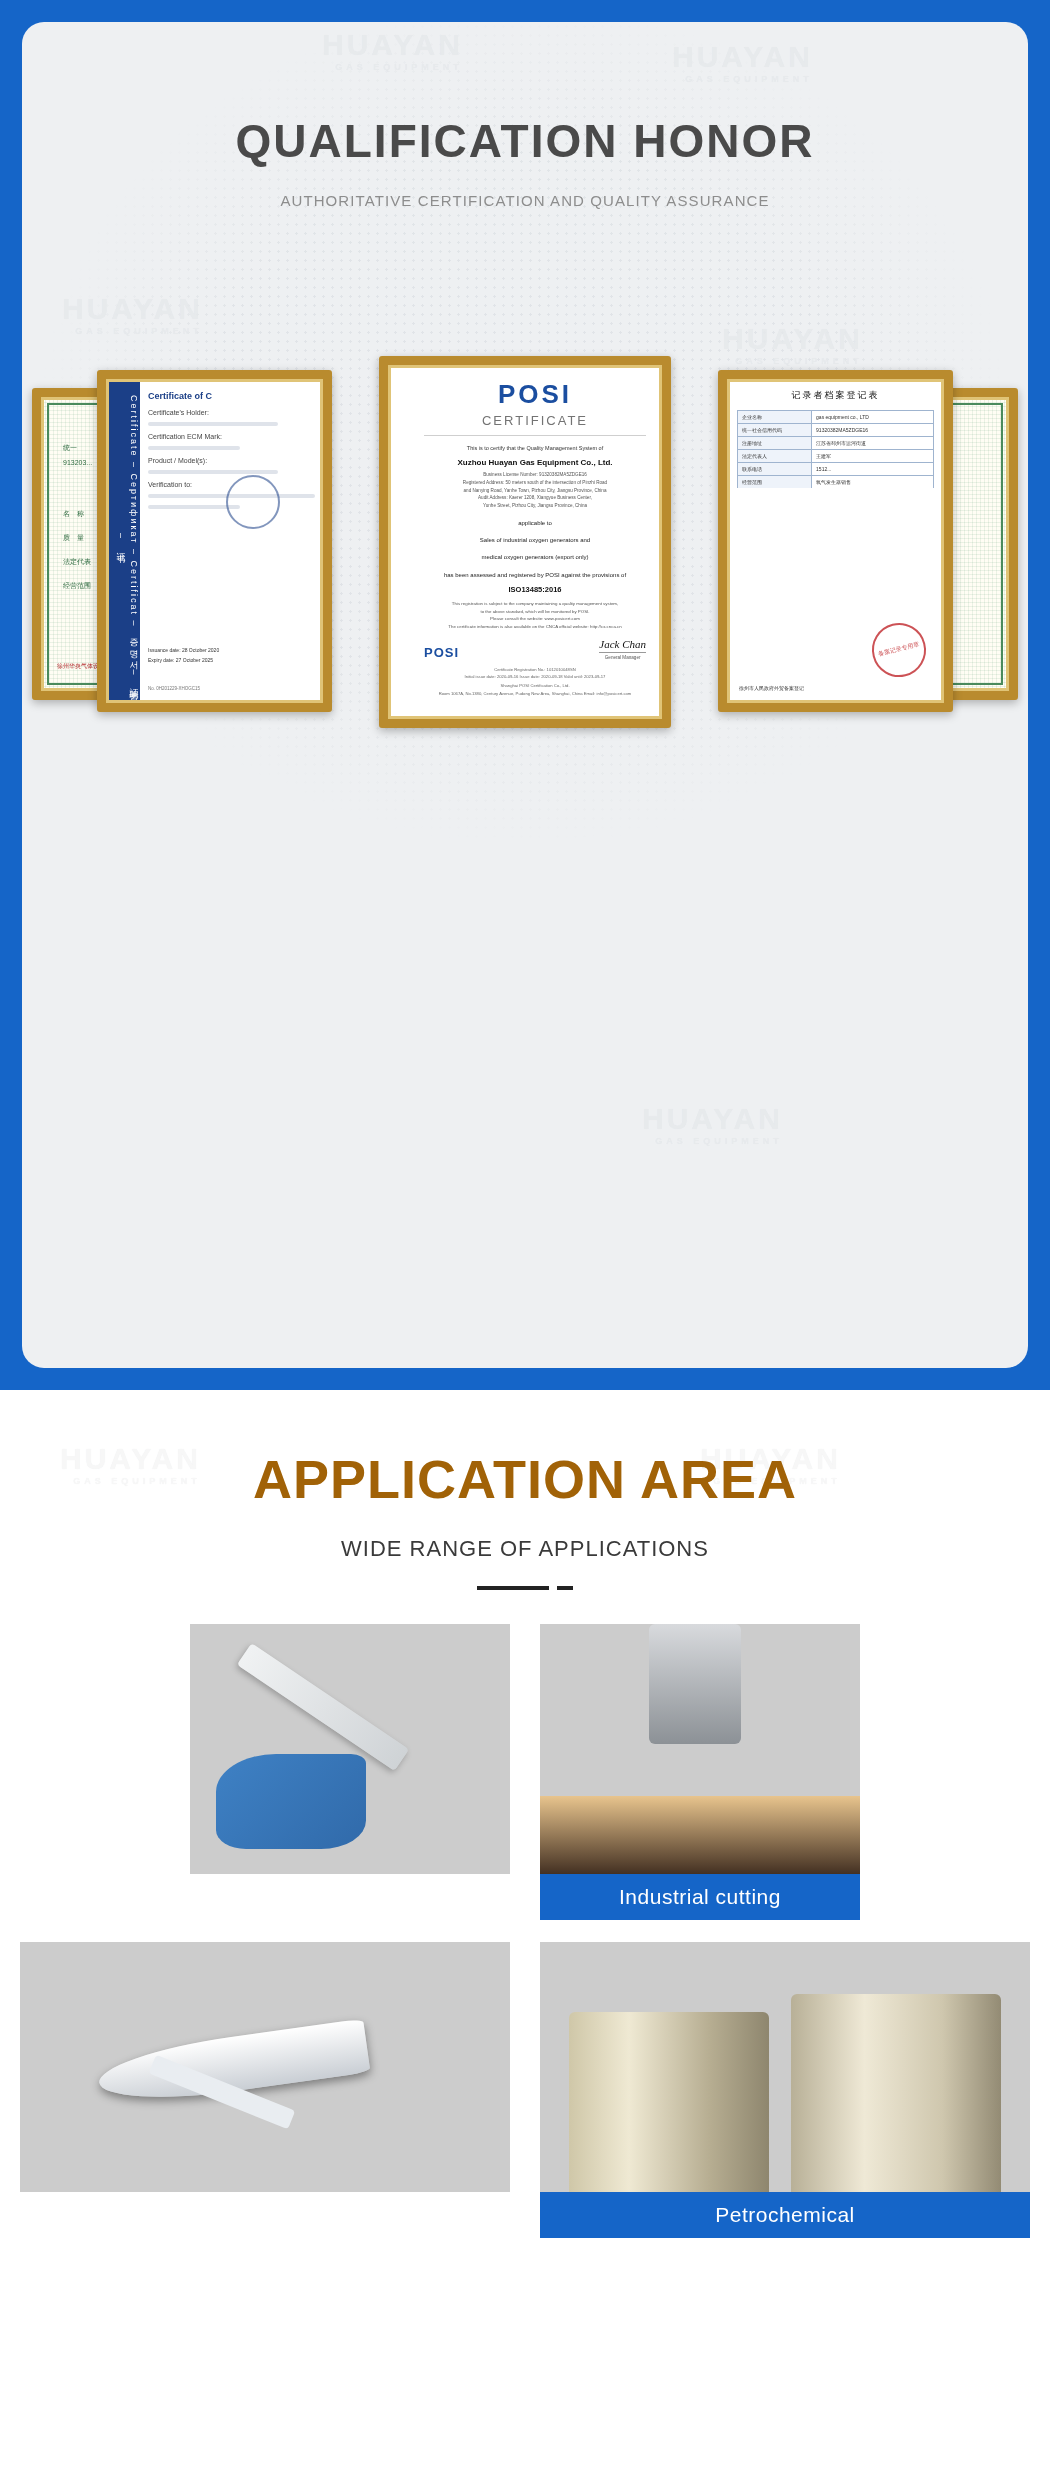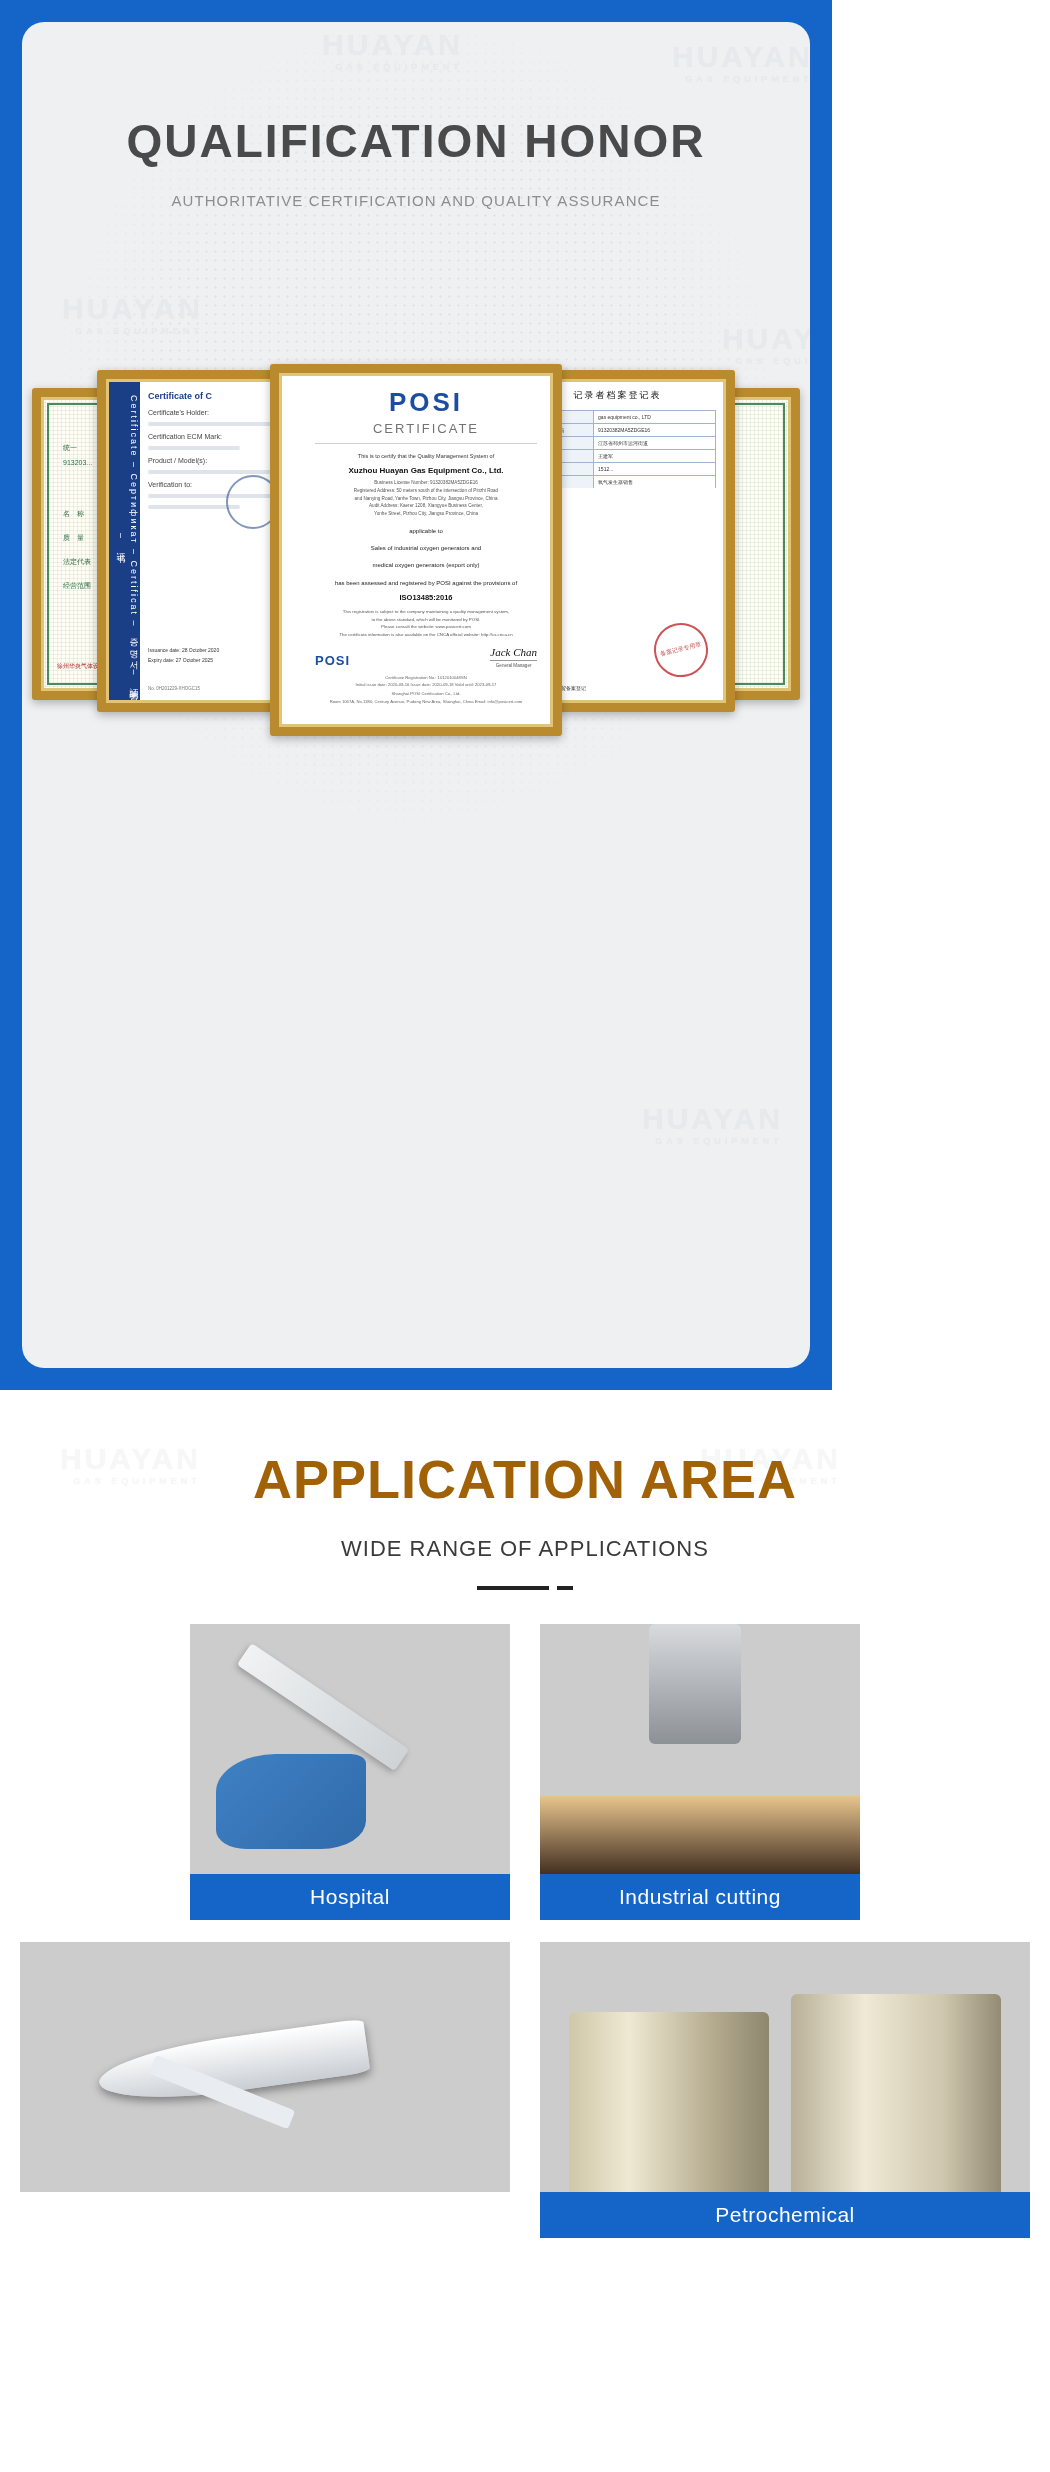--- a/index.html
+++ b/index.html
@@ -7,21 +7,21 @@
     width: 1050px;
     height: 2472px;
     font-family: "Liberation Sans", sans-serif;
     background: #ffffff;
     overflow: hidden;
   }
 
   
   .honor-section {
     position: relative;
-    width: 832px;
+    width: 1050px;
     height: 1390px;
     background: #1565c8;
     padding: 22px;
   }
   .honor-inner {
     position: relative;
     width: 100%;
     height: 100%;
     background: #eef0f2;
     border-radius: 22px;
@@ -112,21 +112,21 @@
     position: absolute;
     inset: 0;
     background: #fdfdfb;
     overflow: hidden;
   }
   
   .f1 { left: 10px;  top: 36px; width: 215px; height: 312px; z-index: 1; }
   .f5 { right: 10px; top: 36px; width: 215px; height: 312px; z-index: 1; }
   .f2 { left: 75px;  top: 18px; width: 235px; height: 342px; z-index: 2; }
   .f4 { right: 75px; top: 18px; width: 235px; height: 342px; z-index: 2; }
-  .f3 { left: 50%; transform: translateX(-50%); top: 12px; width: 292px; height: 372px; z-index: 3; }
+  .f3 { left: 50%; transform: translateX(-50%); top: 4px; width: 292px; height: 372px; z-index: 3; }
 
   
   .guilloche {
     position:absolute; inset:0;
     background:
       repeating-linear-gradient(0deg, rgba(60,140,90,.10) 0 1px, transparent 1px 4px),
       repeating-linear-gradient(90deg, rgba(60,140,90,.10) 0 1px, transparent 1px 4px),
       #fffdf4;
   }
   .guilloche::before{
@@ -554,21 +554,20 @@
   <p class="app-sub">WIDE RANGE OF APPLICATIONS</p>
 
   <div class="divider">
     <span class="long"></span>
     <span class="short"></span>
   </div>
 
   <div class="cards-row">
     <div class="card">
       <div class="photo ph-hospital"></div>
-      <div class="caption">Hospital</div>
     </div>
     <div class="card">
       <div class="photo ph-cutting"></div>
       <div class="caption">Industrial cutting</div>
     </div>
   </div>
 
   <div class="cards-row second">
     <div class="card wide">
       <div class="photo ph-aero"></div>

